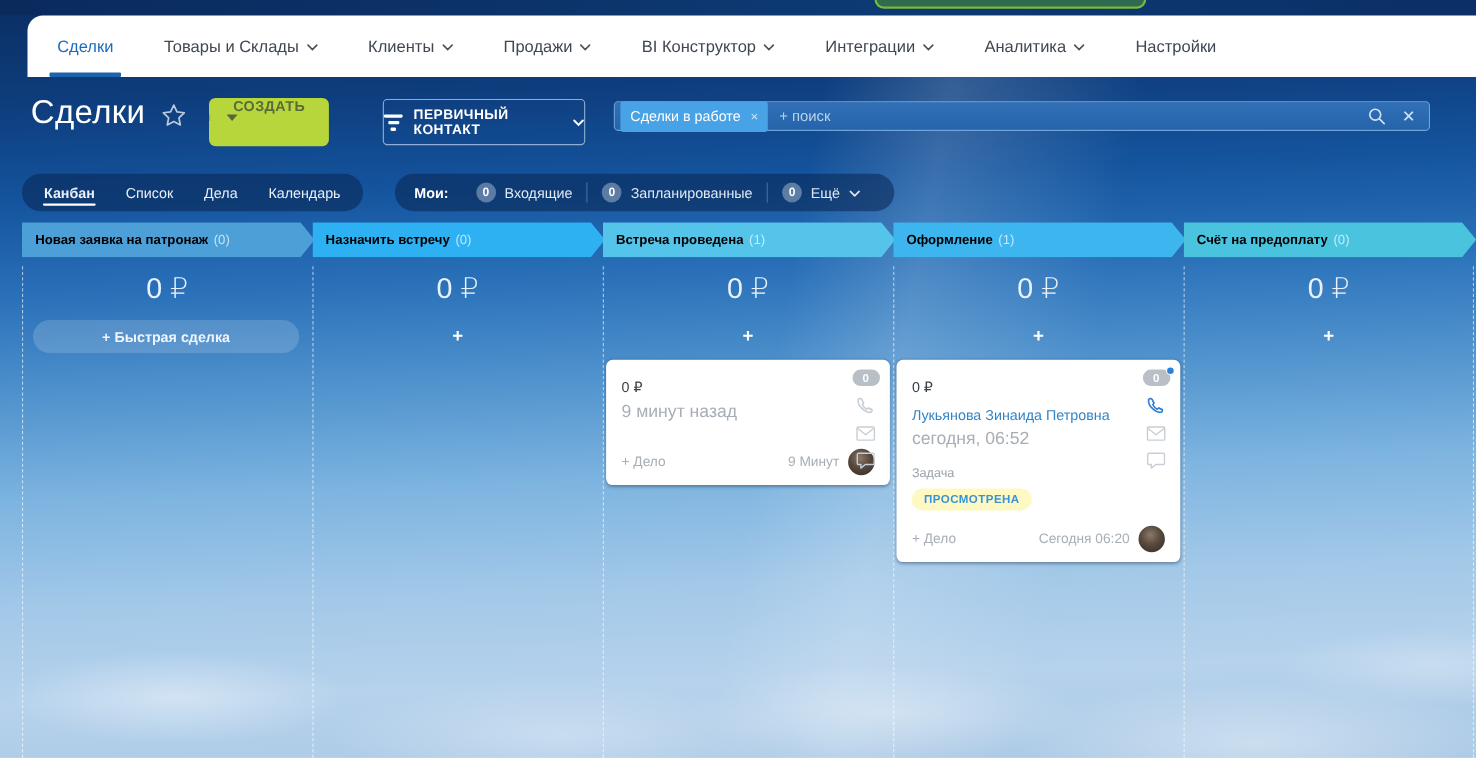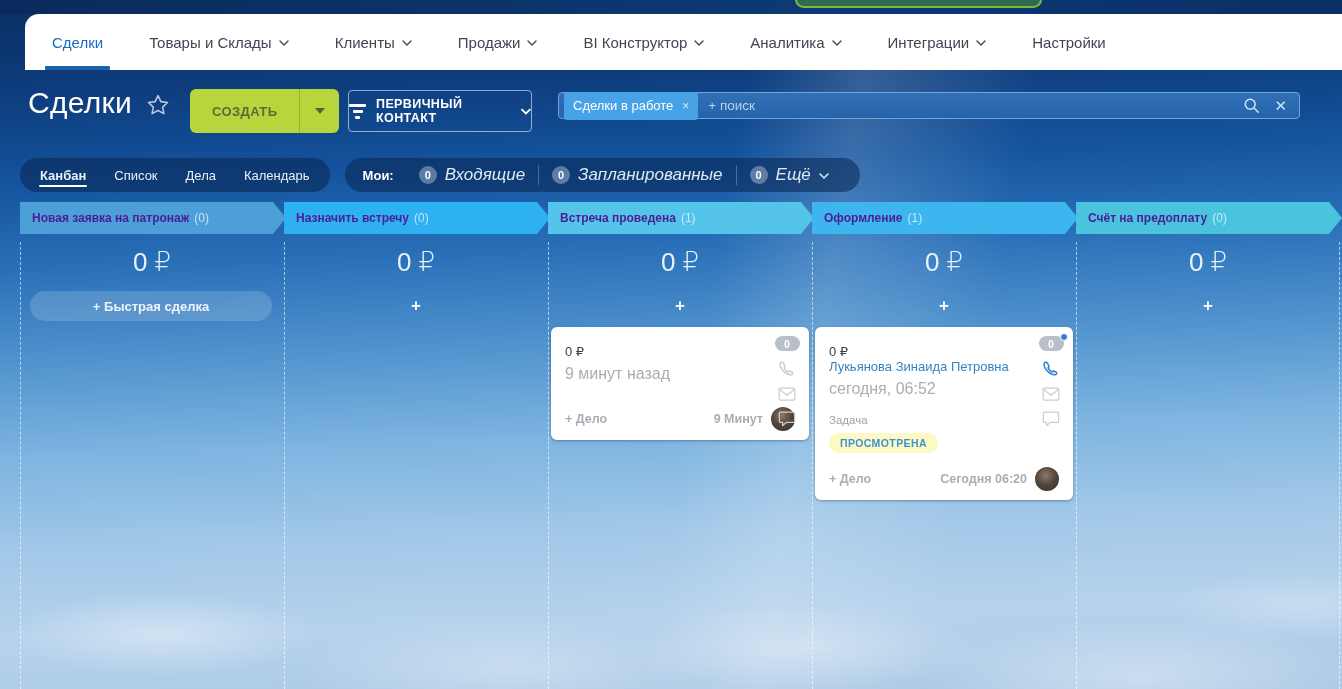--- a/index.html
+++ b/index.html
@@ -60,69 +60,69 @@
     background:#47a3e6; border-radius:3px; cursor:pointer; }
   .chip-label { color:#ffffff; font-size:13px; }
   .chip-close { color:#cfe8fa; font-size:12px; cursor:pointer; }
   .search-input { flex:1; margin-left:10px; background:transparent; border:none; outline:none;
     color:#e6f0fa; font-size:13.5px; font-family:inherit; }
   .search-input::placeholder { color:#b9d3ec; opacity:1; }
   .search-icons { display:flex; align-items:center; gap:14px; color:#cfe3f6; }
   .magnifier-icon { width:17px; height:17px; }
   .search-clear { font-size:15px; cursor:pointer; }
   
-  .viewbar { position:absolute; top:158px; left:20px; right:36px; height:34px; display:flex; gap:15px; }
+  .viewbar { position:absolute; top:158px; left:20px; right:36px; height:34px; display:flex; gap:29px; }
   .pill { display:flex; align-items:center; background:rgba(10,37,80,.55); border-radius:17px; height:34px; }
   .tabs-pill { padding:0 6px; }
   .tab { position:relative; padding:0 14px; font-size:13px; color:#e9f0f8; cursor:pointer;
     height:100%; display:flex; align-items:center; }
   .tab.active { font-weight:700; }
   .tab.active::after { content:""; position:absolute; left:13px; right:13px; bottom:5px; height:2px;
     background:#fff; border-radius:1px; }
   .counters-pill { padding:0 18px; gap:0; }
   .my-label { font-size:13px; font-weight:700; color:#ffffff; margin-right:12px; }
   .counter { display:flex; align-items:center; gap:8px; padding:0 13px; cursor:pointer; }
   .counter + .counter { border-left:1px solid rgba(255,255,255,.25); }
   .count-badge { min-width:18px; height:18px; border-radius:9px; background:rgba(188,204,224,.45);
     color:#fff; font-size:11px; font-weight:700; display:flex; align-items:center; justify-content:center; }
-  .counter-label { font-size:17px; color:#dfe9f4;font-style:italic; }
+  .counter-label { font-size:13px; color:#dfe9f4; }
   .counter .nav-chevron { color:#dfe9f4; }
   
   .board { position:absolute; top:202px; left:0; right:0; bottom:0; padding:0 2px 0 20px;
     display:grid; grid-template-columns:repeat(5,1fr); }
   .col { position:relative; }
   .col::before { content:""; position:absolute; left:0; top:40px; bottom:-0px;
     border-left:1px dashed rgba(255,255,255,.6); }
   .col:last-child::after { content:""; position:absolute; right:0; top:40px; bottom:0;
     border-right:1px dashed rgba(255,255,255,.6); }
   .col-header { position:relative; height:32px; width:calc(100% + 2px); display:flex; align-items:center;
     padding:0 26px 0 12px; cursor:pointer;
     clip-path:polygon(0 0, calc(100% - 13px) 0, 100% 50%, calc(100% - 13px) 100%, 0 100%); }
-  .col-title { font-size:12px; font-weight:700; color:#4c1d95; white-space:nowrap; overflow:hidden; }
+  .col-title { font-size:12px; font-weight:700; color:#000000; white-space:nowrap; overflow:hidden; }
   .col-count { margin-left:5px; font-size:12px; color:rgba(235,248,255,.75); }
   .col-sum { margin-top:13px; text-align:center; font-size:26px; font-weight:300; color:#e9f1fa; height:30px; }
   .col-add { margin-top:14px; height:30px; display:flex; align-items:center; justify-content:center; cursor:pointer; }
   .col-add.quick { margin-left:10px; margin-right:12px; background:rgba(255,255,255,.16);
     border-radius:15px; color:#eef4fb; font-size:13px; font-weight:700; }
   .col-add.plus { color:#ffffff; font-size:17px; font-weight:600; }
   .col-cards { margin-top:6px; padding:0 3px; display:flex; flex-direction:column; gap:8px; }
   
   .card { position:relative; background:#ffffff; border-radius:6px; box-shadow:0 1px 3px rgba(0,20,50,.35);
     padding:10px 42px 9px 14px; cursor:pointer; }
   .card-title { font-size:13.5px; color:#3a4049; line-height:1.42; }
   .redact { display:inline-block; height:12px; border-radius:2px; background:#c9ccd0;
     filter:blur(2px); vertical-align:baseline; }
   .card-amount { margin-top:7px; font-size:13px; color:#3a4049; }
-  .card-link { font-size:13px; color:#3484c4; cursor:pointer; }
+  .card-link { margin-top:10px; font-size:13px; color:#3484c4; cursor:pointer; }
   .card-meta { margin-top:6px; font-size:16px; color:#a8aeb5; }
   .task-label { margin-top:16px; font-size:11.5px; color:#9ba3ac; }
   .task-status { display:inline-block; margin-top:7px; padding:4px 11px; border-radius:11px;
     font-size:10.5px; font-weight:700; letter-spacing:.4px; }
   .card-footer { display:flex; align-items:center; justify-content:space-between; color:#a8aeb5;
-    font-size:12.5px; margin-right:-28px;font-weight:bold; }
+    font-size:12.5px; margin-right:-28px; }
   .card1 .card-footer { margin-top:24px; }
   .card2 .card-footer { margin-top:14px; }
   .foot-left { cursor:pointer; }
   .foot-right-wrap { display:flex; align-items:center; gap:8px; }
   .avatar { width:24px; height:24px; border-radius:50%;
     background:radial-gradient(circle at 45% 35%, #8a7a6a 0%, #57483c 45%, #2e2b28 100%); }
   .card-rail { position:absolute; top:9px; right:9px; width:26px; display:flex; flex-direction:column;
     align-items:center; gap:9px; }
   .card-badge { position:relative; min-width:25px; height:15px; border-radius:8px; background:#b9bfc7;
     color:#fff; font-size:10.5px; font-weight:700; display:flex; align-items:center; justify-content:center; }
@@ -164,46 +164,46 @@
           <path d="M1 1l4 4 4-4"></path>
         </svg>
   </div>
       <div class="nav-item">
     <span>BI Конструктор</span>
     <svg class="nav-chevron" viewBox="0 0 10 7" fill="none" stroke="currentColor" stroke-width="1.5" stroke-linecap="round">
           <path d="M1 1l4 4 4-4"></path>
         </svg>
   </div>
       <div class="nav-item">
+    <span>Интеграции</span>
+    <svg class="nav-chevron" viewBox="0 0 10 7" fill="none" stroke="currentColor" stroke-width="1.5" stroke-linecap="round">
+          <path d="M1 1l4 4 4-4"></path>
+        </svg>
+  </div>
+      <div class="nav-item">
     <span>Аналитика</span>
-    <svg class="nav-chevron" viewBox="0 0 10 7" fill="none" stroke="currentColor" stroke-width="1.5" stroke-linecap="round">
-          <path d="M1 1l4 4 4-4"></path>
-        </svg>
-  </div>
-      <div class="nav-item">
-    <span>Интеграции</span>
     <svg class="nav-chevron" viewBox="0 0 10 7" fill="none" stroke="currentColor" stroke-width="1.5" stroke-linecap="round">
           <path d="M1 1l4 4 4-4"></path>
         </svg>
   </div>
       <div class="nav-item">
     <span>Настройки</span>
 
   </div>
     </div>
 
   <div class="toolbar">
     <div class="page-title-wrap">
       <span class="page-title">Сделки</span>
       <svg class="star-icon" viewBox="0 0 24 24" fill="none" stroke="currentColor" stroke-width="1.6" stroke-linejoin="round">
         <path d="M12 2.6l2.9 6 6.6.9-4.8 4.6 1.2 6.5L12 17.5l-5.9 3.1 1.2-6.5L2.5 9.5l6.6-.9z"></path>
       </svg>
     </div>
 
-    <div class="create-btn" style="background: rgb(183, 214, 60);">
+    <div class="create-btn" style="background: rgb(183, 214, 60); flex-direction: column;">
       <div class="create-main" id="create-main" style="color: rgb(90, 107, 58);">СОЗДАТЬ</div>
       <div class="create-caret">
         <span class="caret-down"></span>
       </div>
     </div>
 
     <div class="filter-btn">
       <span class="funnel-icon">
           <i></i>
           <i></i>

